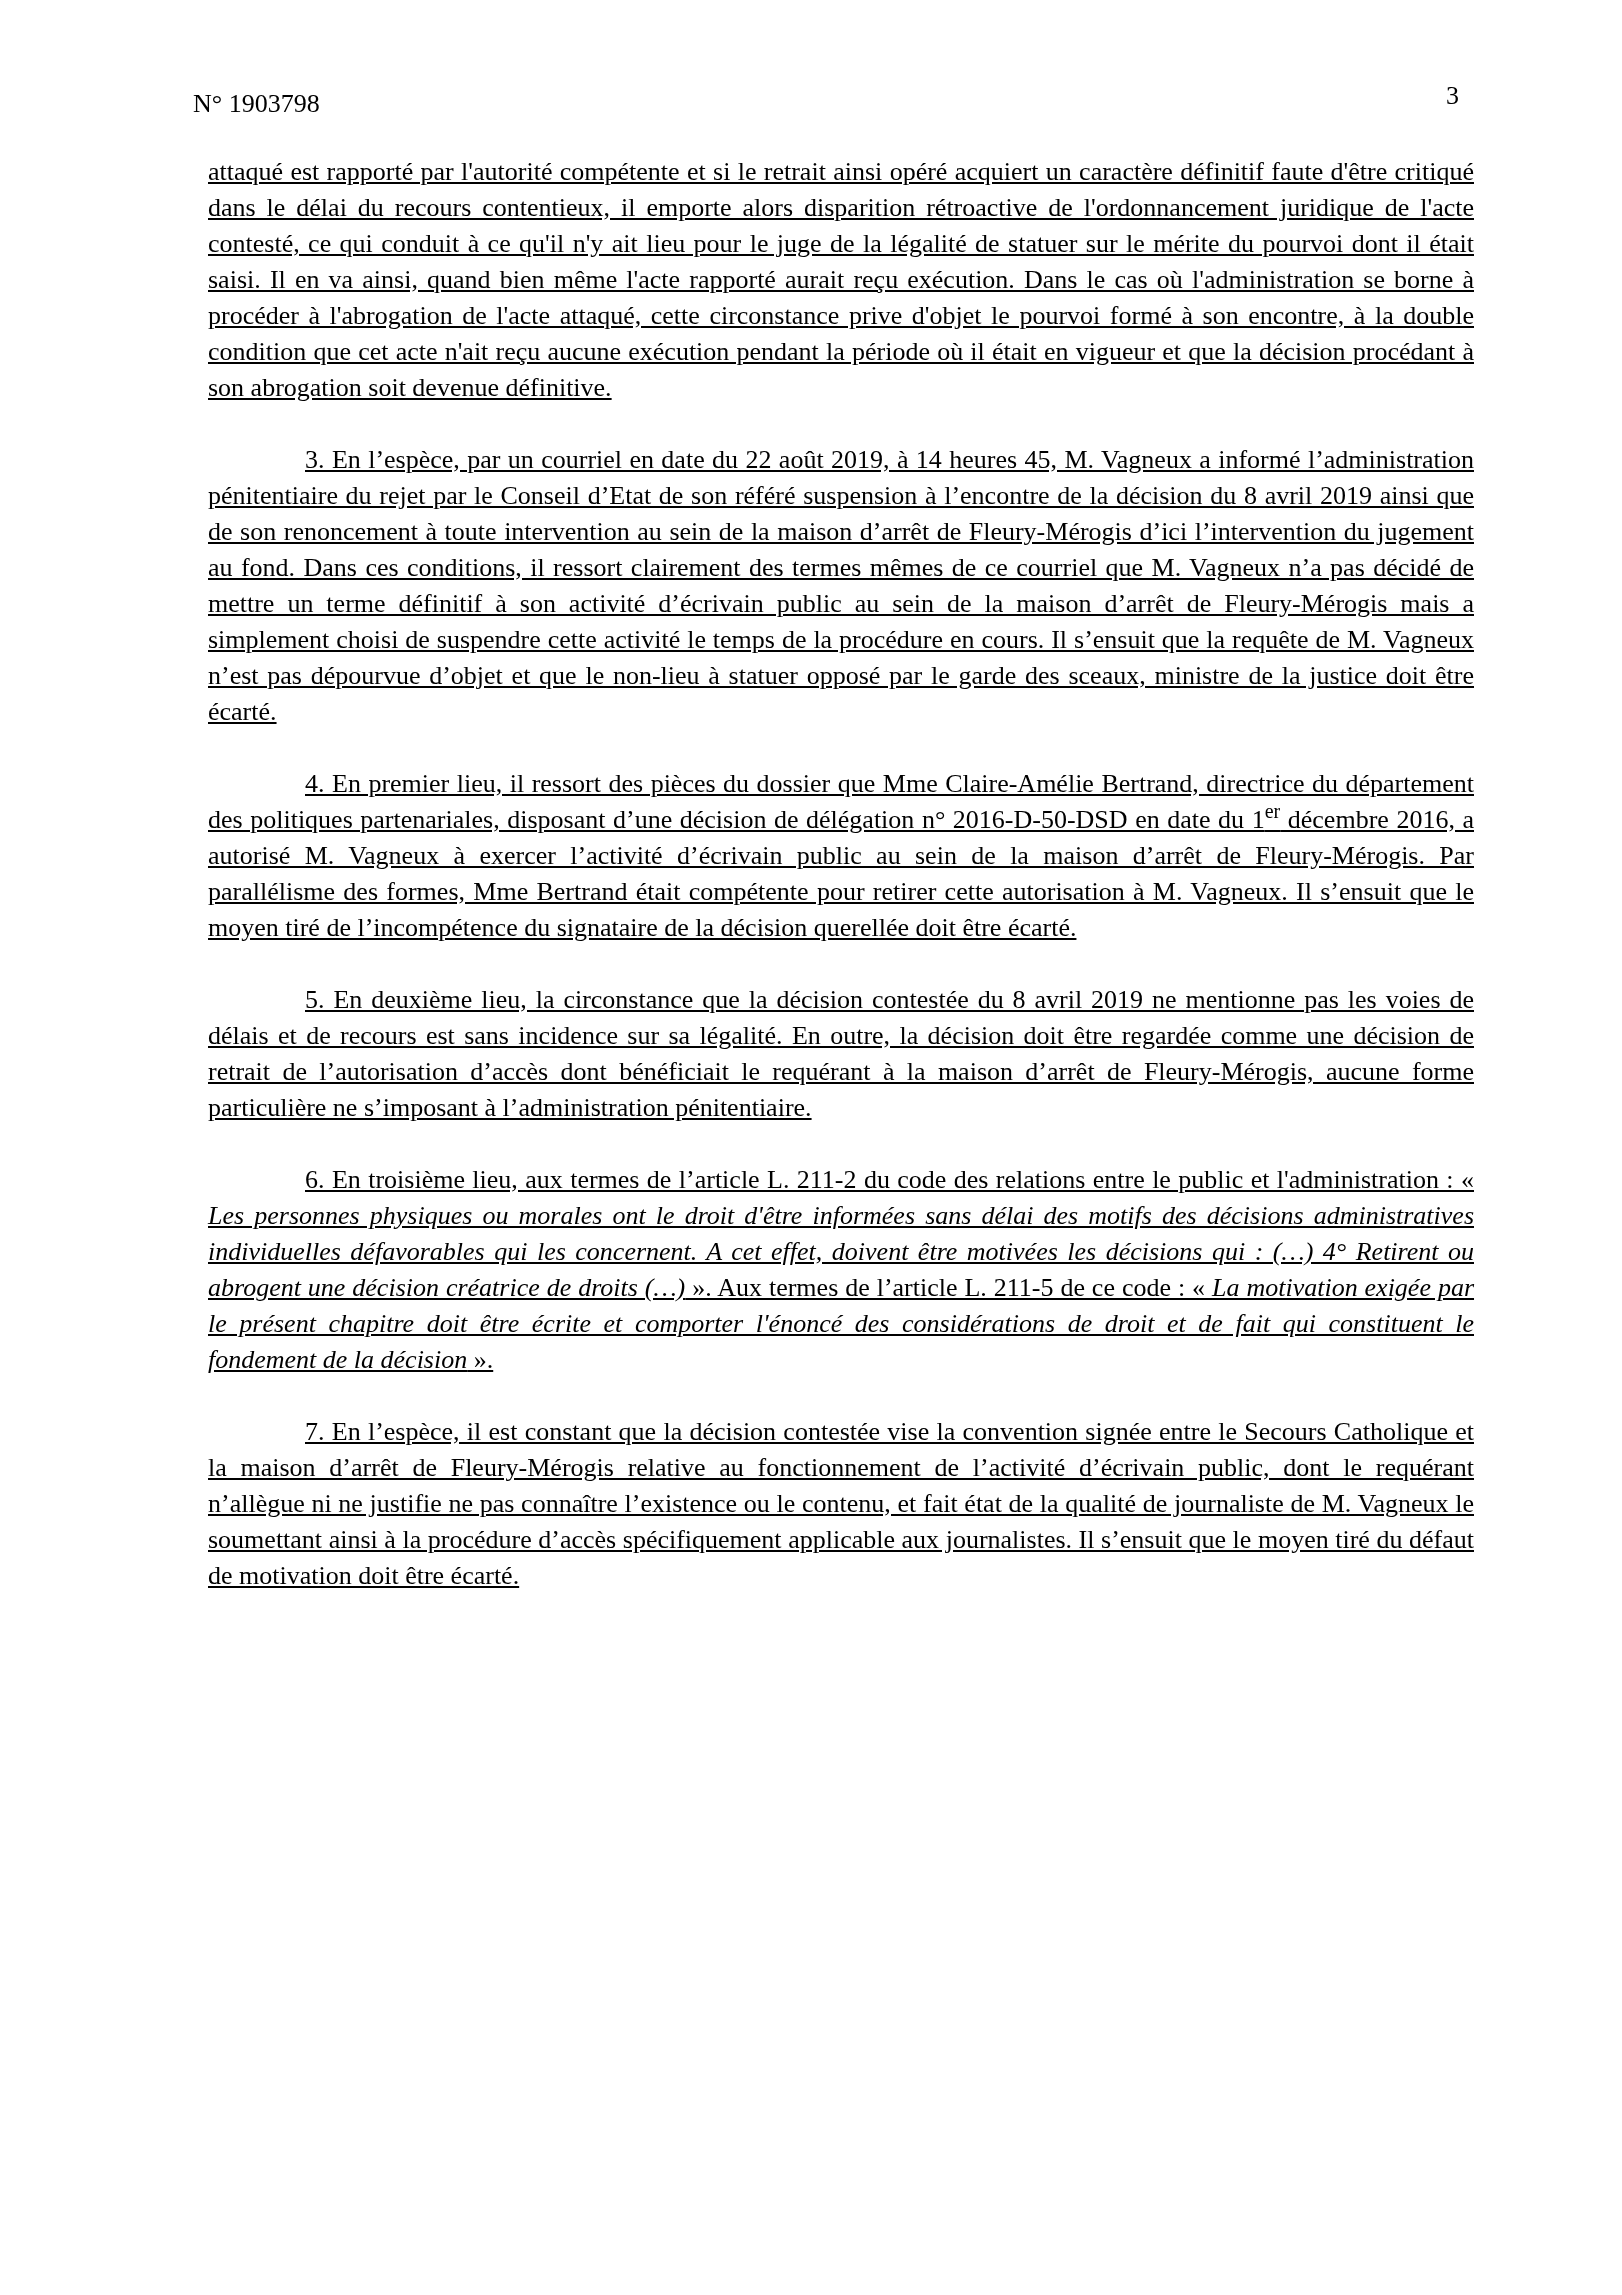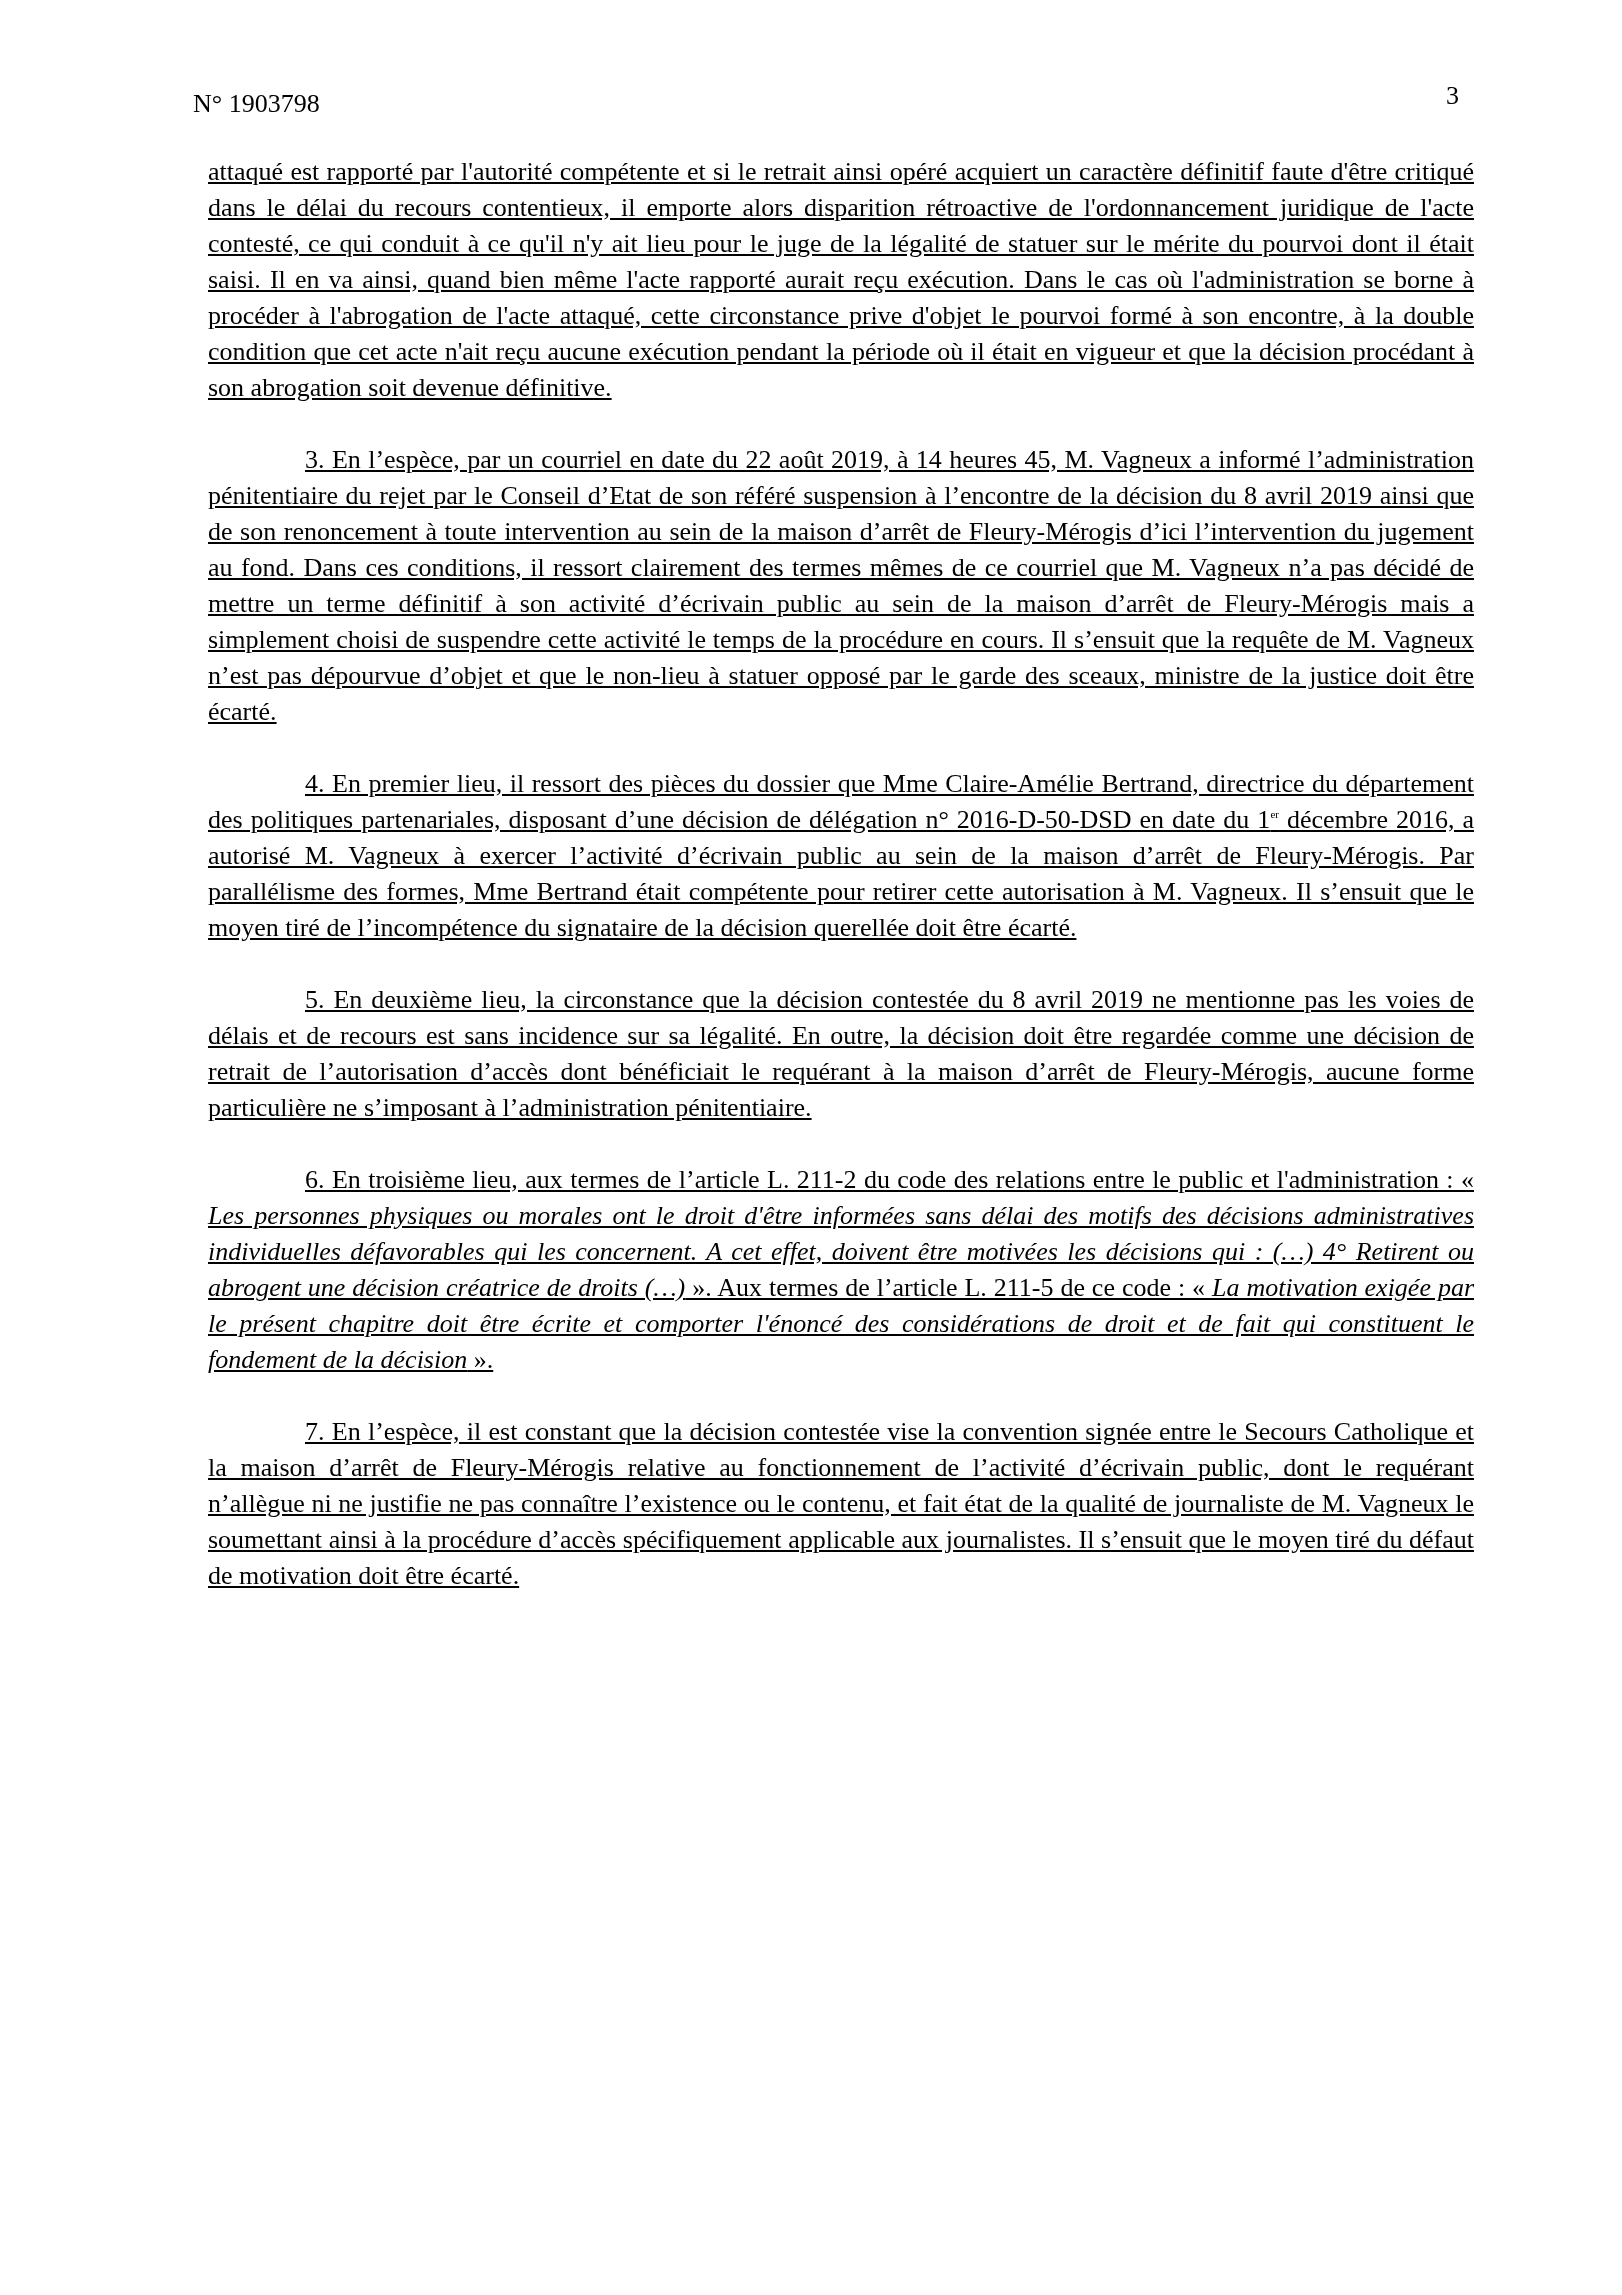--- a/index.html
+++ b/index.html
@@ -18,21 +18,21 @@
   .body {
     position: absolute; top: 154px; left: 208px; width: 1266px;
     font-size: 26px; line-height: 36px; text-align: justify; text-decoration: underline;
   }
   .body p { margin: 0; }
   .indent { text-indent: 97px; }
   .gap1 { margin-top: 36px !important; }
   .gap2 { margin-top: 73px !important; }
   .heading { text-indent: 97px; text-decoration: underline; text-underline-offset: 3.9px; }
   i { font-style: italic; }
-  sup { font-size: 11px; line-height: 0; vertical-align: super; }
+  sup { font-size: 20px; line-height: 0; vertical-align: super; }
 </style>
 </head>
 <body>
 
 <div class="page">
   <div class="header">
     <span class="num">N° 1903798</span>
     <span class="page-no">3</span>
   </div>
 

